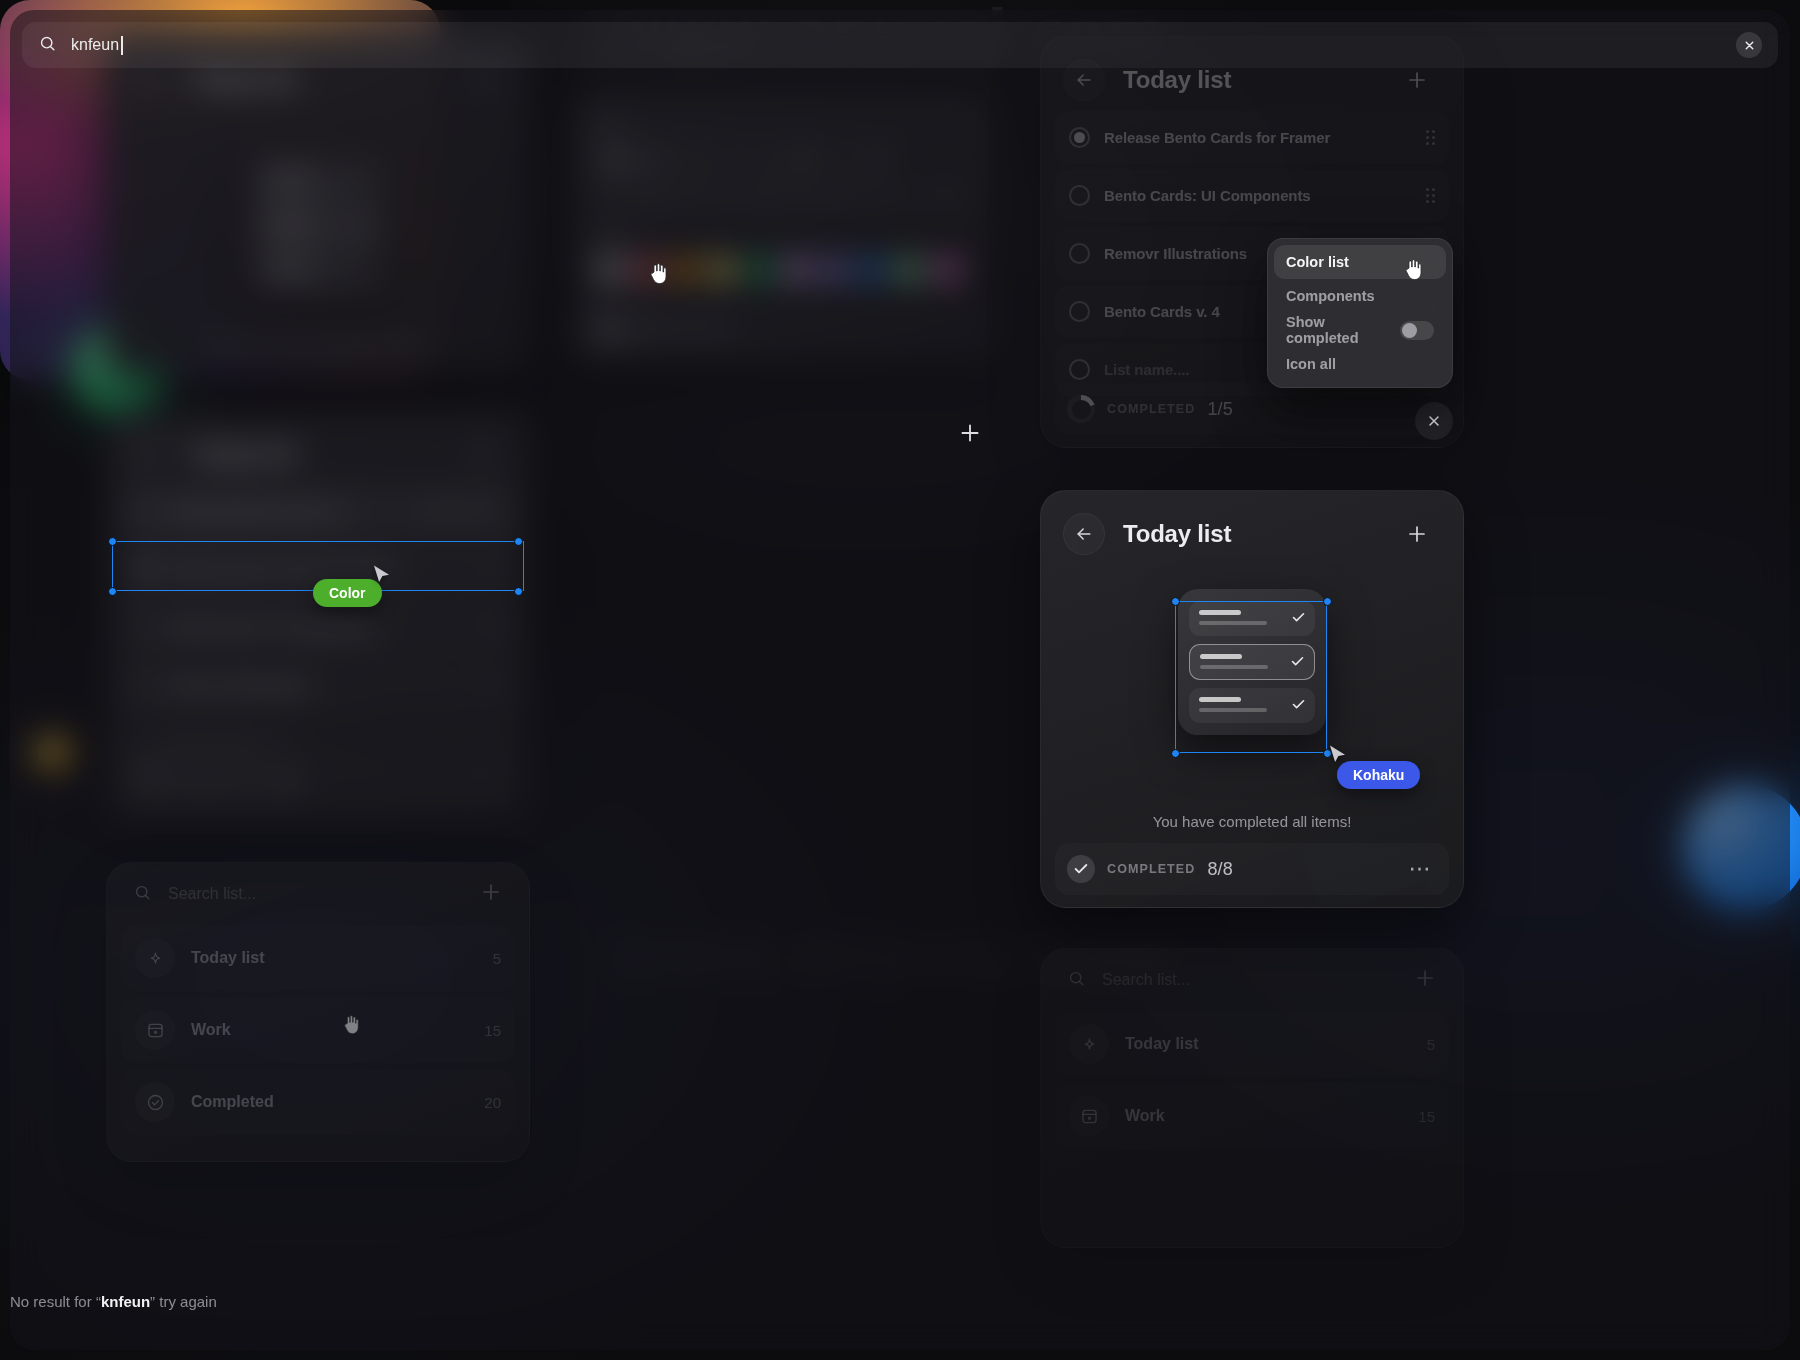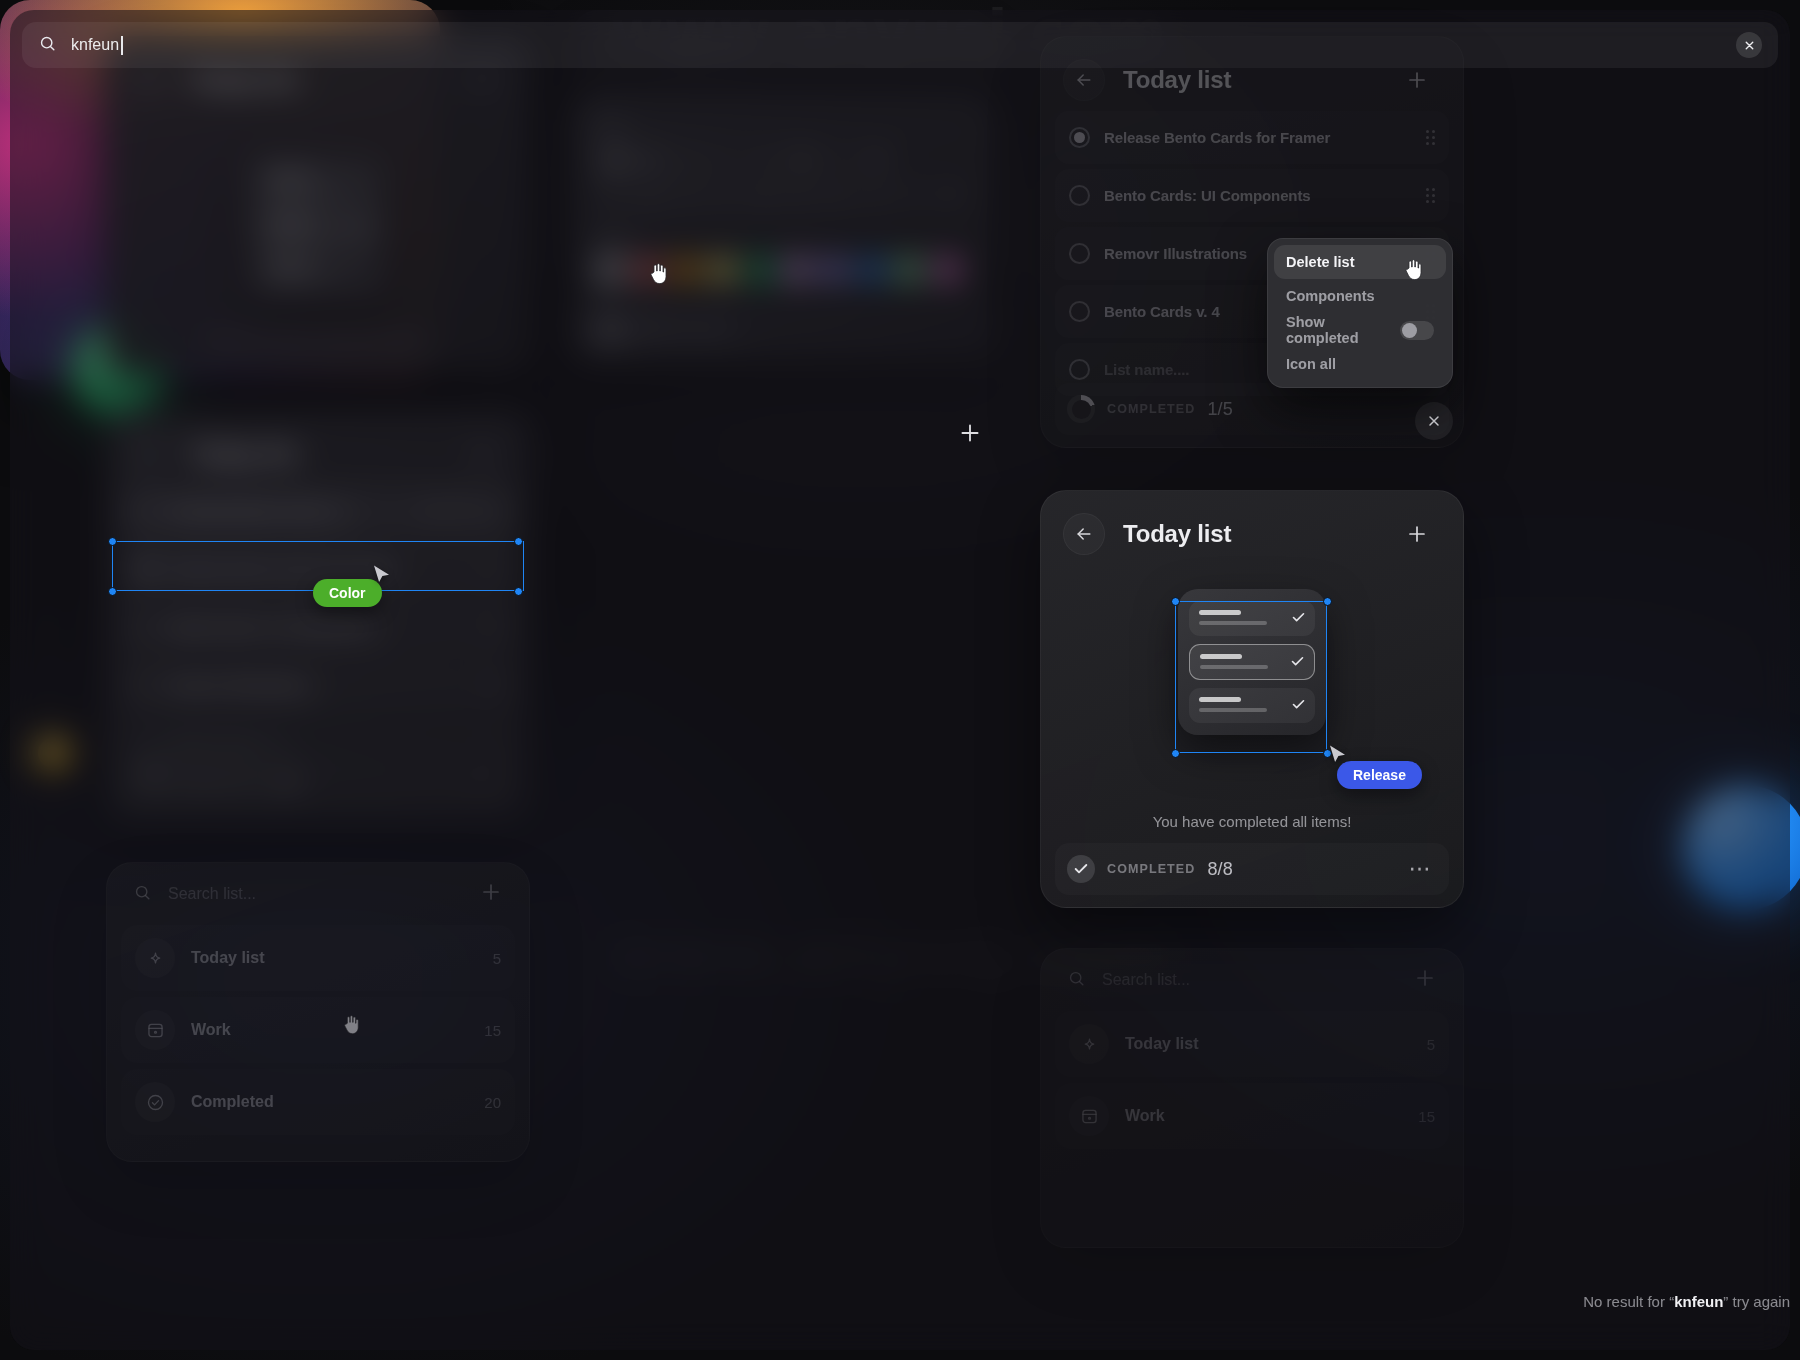--- a/index.html
+++ b/index.html
@@ -241,21 +241,21 @@
   .clear-btn {
     width: 26px; height: 26px; border-radius: 50%;
     background: rgba(255,255,255,0.12);
     display: flex; align-items: center; justify-content: center; color: #efeff2;
   }
   .oops-art {
     position: absolute; left: 50%; top: 128px; transform: translateX(-50%);
     width: 252px; height: 132px;
   }
   .oops-msg {
-    position: absolute; left: 0; right: 0; bottom: 40px; text-align: right;
+    position: absolute; left: 0; right: 0; bottom: 40px; text-align: left;
     font-size: 15px; color: rgba(228,228,234,0.58);
   }
   .oops-msg b { color: #f1f1f4; font-weight: 700; }
   #search-plus {
     position: absolute; left: 948px; top: 411px;
     width: 44px; height: 44px; border-radius: 50%;
     display: flex; align-items: center; justify-content: center; color: #dedee2;
     z-index: 12;
   }
 
@@ -777,21 +777,21 @@
   </div>
 
   <div id="close-x">
     <svg width="16" height="16" viewBox="0 0 24 24" fill="none" stroke="currentColor" stroke-width="2.2" stroke-linecap="round">
         <path d="M6 6l12 12M18 6L6 18"></path>
       </svg>
   </div>
 
   <div id="context-menu">
     <div class="menu-item active">
-      <span class="lbl">Delete list</span>
+      <span class="lbl">Color list</span>
     </div>
     <div class="menu-item">
       <span class="lbl">Components</span>
     </div>
     <div class="menu-item">
       <span class="lbl">Show completed</span>
       <span class="toggle">
           <i></i>
         </span>
     </div>
@@ -864,21 +864,21 @@
   <div class="sel-dot" style="left:1171px; top:597px; z-index:16"></div>
   <div class="sel-dot" style="left:1323px; top:597px; z-index:16"></div>
   <div class="sel-dot" style="left:1171px; top:749px; z-index:16"></div>
   <div class="sel-dot" style="left:1323px; top:749px; z-index:16"></div>
 
   <div class="cursor-arrow" style="left:1328px; top:744px;">
     <svg width="20" height="22" viewBox="0 0 20 22" fill="#c9c9cf">
         <path d="M2 1.5l15 9.2-6.6 1.2-3.3 6.1z"></path>
       </svg>
   </div>
-  <div class="tooltip-pill blue" style="left:1337px; top:761px;">Release</div>
+  <div class="tooltip-pill blue" style="left:1337px; top:761px;">Kohaku</div>
 
   <div class="card ghost sidebar-card" id="sidebar-left">
     <div class="side-search">
       <span><svg width="19" height="19" viewBox="0 0 24 24" fill="none" stroke="rgba(232,232,238,.6)" stroke-width="1.7" stroke-linecap="round">
             <circle cx="11" cy="11" r="6.5"></circle>
             <path d="M16 16l4 4"></path>
           </svg></span>
       <span class="side-search-ph">Search list...</span>
       <span style="margin-left:auto;color:rgba(232,232,238,.65)"><svg width="24" height="24" viewBox="0 0 24 24" fill="none" stroke="currentColor" stroke-width="1.7" stroke-linecap="round">
             <path d="M12 5v14M5 12h14"></path>

